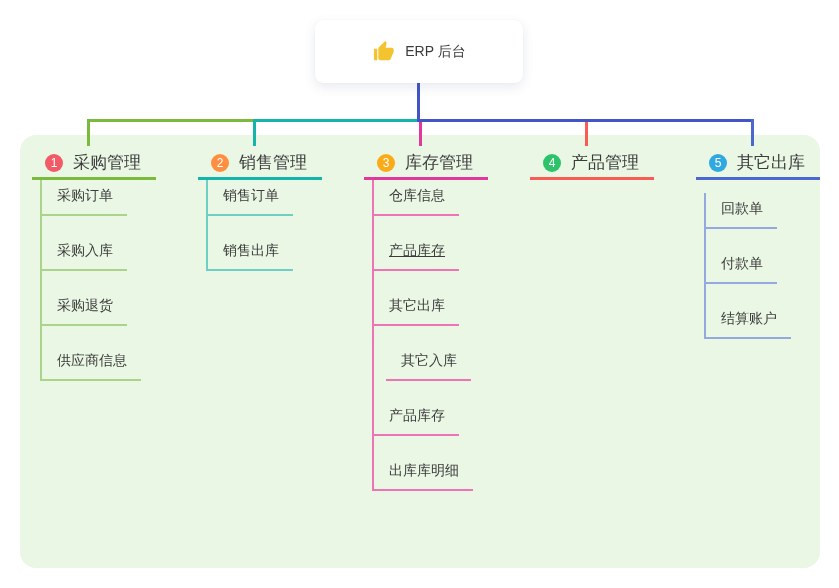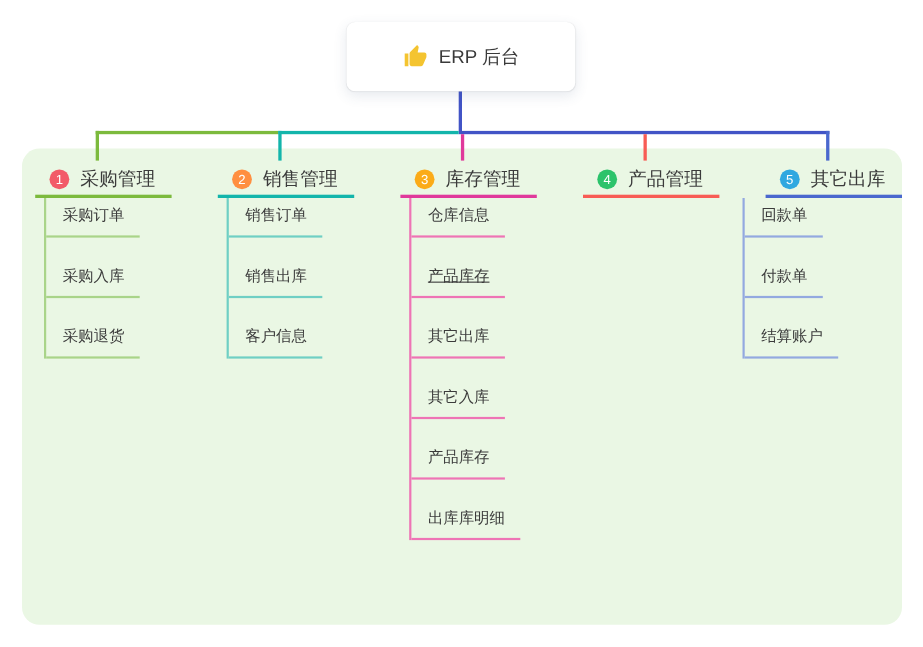--- a/index.html
+++ b/index.html
@@ -6,21 +6,21 @@
   html,body { background:#ffffff; }
   body { font-family:"Liberation Sans","DejaVu Sans",sans-serif; }
   .canvas { position:relative; width:839px; height:588px; background:#ffffff; overflow:hidden; }
   .panel { position:absolute; left:20px; top:135px; width:800px; height:433px; border-radius:16px; z-index:0; }
   .line { position:absolute; z-index:1; }
   .root-node {
     position:absolute; left:315px; top:20px; width:208px; height:63px;
     background:#ffffff; border-radius:8px; z-index:3;
     box-shadow:0 4px 12px rgba(60,80,120,0.12), 0 0 1px rgba(0,0,0,0.08);
     display:flex; align-items:center; justify-content:center; gap:10px;
-    font-size:17px; color:#3a3a3a;
+    font-size:14px; color:#3a3a3a;
   }
   .root-icon { display:flex; align-items:center; }
   .branch-header {
     position:absolute; top:148px; width:124px; height:32px; z-index:2;
     display:flex; align-items:center; gap:10px; padding-left:13px;
     border-bottom:3px solid; font-size:17px; color:#3b3b3b; white-space:nowrap;
   }
   .badge {
     width:18px; height:18px; border-radius:50%; flex-shrink:0;
     display:flex; align-items:center; justify-content:center;
@@ -65,69 +65,69 @@
     <div class="children" style="left: 40px; border-left-color: rgb(169, 212, 137);">
       <div class="child" style="border-bottom-color: rgb(169, 212, 137);">
         <span>采购订单</span>
       </div>
       <div class="child" style="border-bottom-color: rgb(169, 212, 137);">
         <span>采购入库</span>
       </div>
       <div class="child" style="border-bottom-color: rgb(169, 212, 137);">
         <span>采购退货</span>
       </div>
+      <div class="child" style="border-bottom-color: rgb(169, 212, 137);">
+        <span>供应商信息</span>
+      </div>
     </div>
     <div class="branch-header" style="left: 198px; width: 124px; border-bottom-color: rgb(19, 181, 171);">
       <span class="badge" style="background: rgb(255, 143, 64);">2</span>
       <span class="branch-title">销售管理</span>
     </div>
     <div class="children" style="left: 206px; border-left-color: rgb(111, 207, 196);">
       <div class="child" style="border-bottom-color: rgb(111, 207, 196);">
         <span>销售订单</span>
       </div>
       <div class="child" style="border-bottom-color: rgb(111, 207, 196); align-items: flex-end;">
         <span>销售出库</span>
-      </div>
-      <div class="child" style="border-bottom-color: rgb(111, 207, 196);">
-        <span>客户信息</span>
       </div>
     </div>
     <div class="branch-header" style="left: 364px; width: 124px; border-bottom-color: rgb(224, 57, 155);">
       <span class="badge" style="background: rgb(251, 171, 24);">3</span>
       <span class="branch-title">库存管理</span>
     </div>
     <div class="children" style="left: 372px; border-left-color: rgb(238, 116, 181);">
       <div class="child" style="border-bottom-color: rgb(238, 116, 181);">
         <span>仓库信息</span>
       </div>
       <div class="child" style="border-bottom-color: rgb(238, 116, 181); text-decoration: underline;">
         <span>产品库存</span>
       </div>
       <div class="child" style="border-bottom-color: rgb(238, 116, 181);">
         <span>其它出库</span>
       </div>
-      <div class="child" style="border-bottom-color: rgb(238, 116, 181);">
+      <div class="child" style="border-bottom-color: rgb(238, 116, 181); margin-left: 12px;">
         <span>其它入库</span>
       </div>
       <div class="child" style="border-bottom-color: rgb(238, 116, 181);">
         <span>产品库存</span>
       </div>
       <div class="child" style="border-bottom-color: rgb(238, 116, 181);">
         <span>出库库明细</span>
       </div>
     </div>
     <div class="branch-header" style="left: 530px; width: 124px; border-bottom-color: rgb(248, 92, 85);">
       <span class="badge" style="background: rgb(44, 195, 107);">4</span>
       <span class="branch-title">产品管理</span>
     </div>
     <div class="branch-header" style="left: 696px; width: 124px; border-bottom-color: rgb(74, 104, 206);">
       <span class="badge" style="background: rgb(48, 168, 224);">5</span>
       <span class="branch-title">其它出库</span>
     </div>
-    <div class="children" style="left: 675px; border-left-color: rgb(147, 169, 224);">
+    <div class="children" style="left: 704px; border-left-color: rgb(147, 169, 224); margin-top: 13px;">
       <div class="child" style="border-bottom-color: rgb(147, 169, 224);">
         <span>回款单</span>
       </div>
       <div class="child" style="border-bottom-color: rgb(147, 169, 224);">
         <span>付款单</span>
       </div>
       <div class="child" style="border-bottom-color: rgb(147, 169, 224);">
         <span>结算账户</span>
       </div>
     </div>

